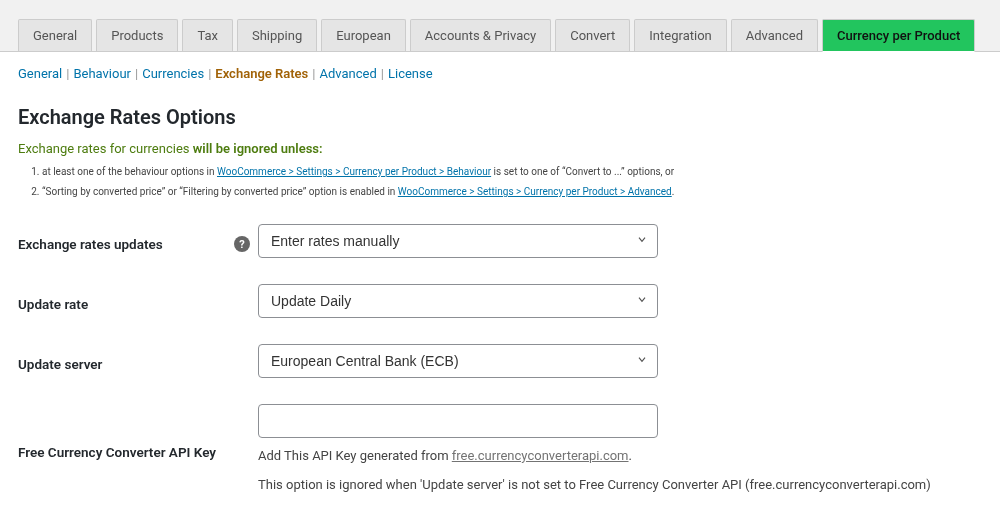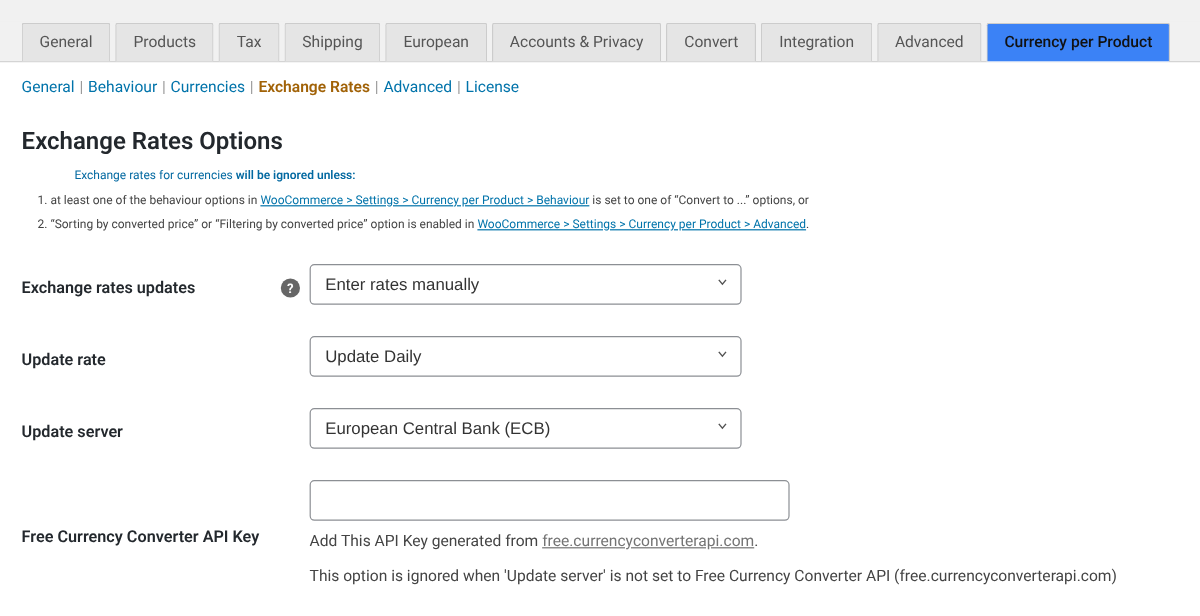--- a/index.html
+++ b/index.html
@@ -26,21 +26,21 @@
     border: 1px solid #ccc;
     border-bottom: none;
     padding: 8px 14px;
     margin-right: 4px;
     font-size: 13px;
     color: #555;
     cursor: pointer;
     border-radius: 2px 2px 0 0;
   }
   .tab.active {
-    background: #3b82f6;
+    background: #22c55e;
     color: #111;
     position: relative;
     top: 1px;
     border-bottom: 1px solid #fff;
     font-weight: 500;
   }
   .content {
     background: #fff;
     padding: 14px 18px 30px 18px;
   }
@@ -58,24 +58,23 @@
     font-weight: 600;
   }
   .subtab-sep { color: #999; padding: 0 4px; }
   h2.section-title {
     font-size: 20px;
     font-weight: 600;
     color: #23282d;
     margin: 24px 0 12px 0;
   }
   .intro {
-    font-size: 10px;
-    color: #0369a1;
+    font-size: 13px;
+    color: #4d7c0f;
     margin-bottom: 8px;
-    margin-left: 44px;
   }
   .intro .bold { font-weight: 600; }
   ol.conditions {
     margin: 4px 0 24px 4px;
     padding-left: 20px;
     font-size: 10px;
     color: #444;
   }
   ol.conditions li { margin-bottom: 4px; line-height: 1.6; }
   ol.conditions a { color: #0073aa; text-decoration: underline; cursor: pointer; }
@@ -106,21 +105,21 @@
     justify-content: center;
     font-weight: 700;
     cursor: help;
     flex: 0 0 16px;
     margin-left: auto;
     margin-right: 8px;
   }
   .form-field-cell { flex: 1; }
   .select-wrap {
     position: relative;
-    width: 360px;
+    width: 400px;
     max-width: 100%;
   }
   .select-wrap select {
     width: 100%;
     height: 34px;
     padding: 4px 30px 4px 12px;
     font-size: 14px;
     color: #333;
     border: 1px solid #8c8f94;
     border-radius: 4px;

